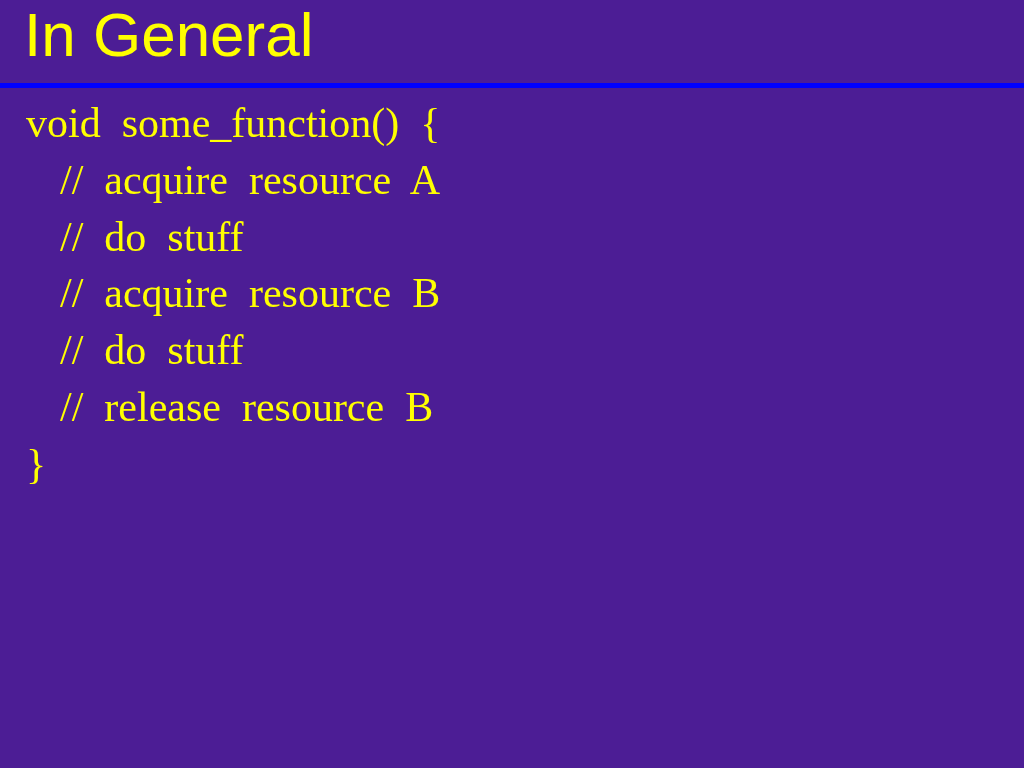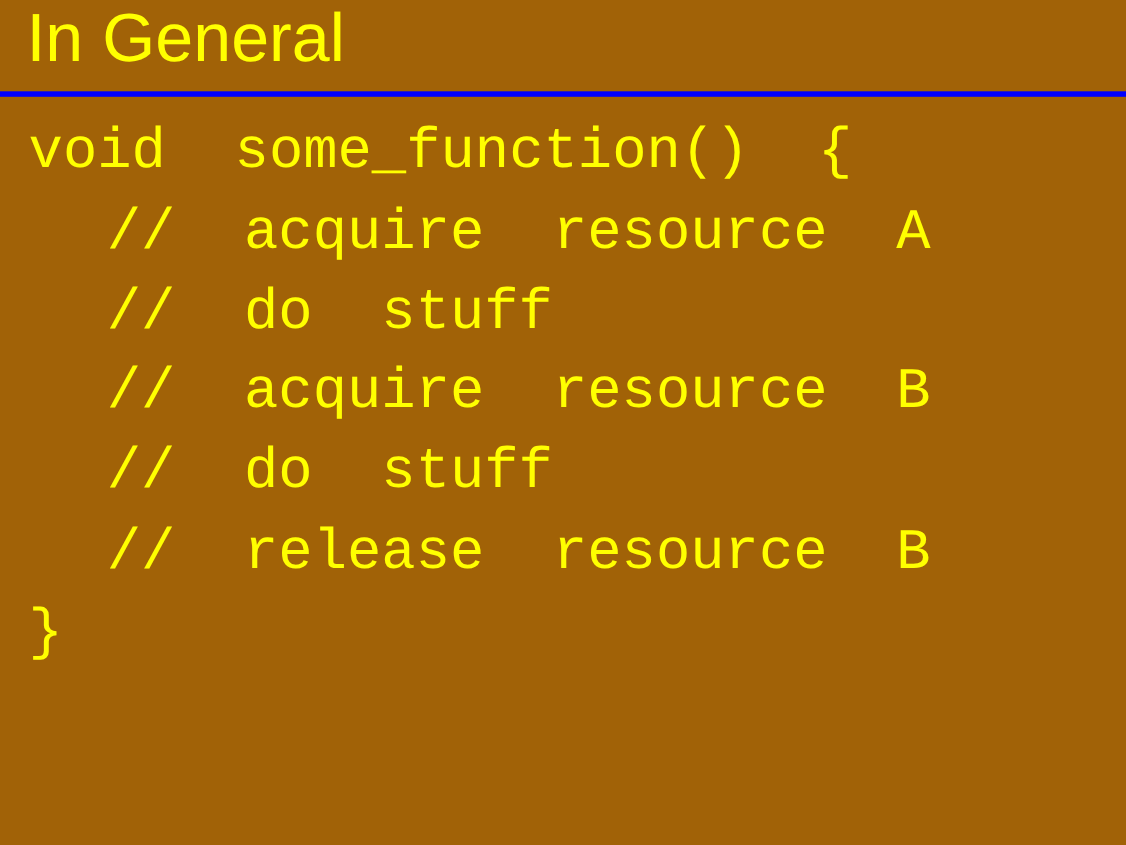--- a/index.html
+++ b/index.html
@@ -10,21 +10,21 @@
     width: 1024px;
     height: 768px;
     overflow: hidden;
     background: #000080;
     font-family: "Liberation Sans", sans-serif;
   }
   .slide {
     position: relative;
     width: 1024px;
     height: 768px;
-    background: #a16207;
+    background: #4c1d95;
     box-sizing: border-box;
   }
   .slide-title {
     position: absolute;
     left: 24px;
     top: -2px;
     font-size: 62px;
     line-height: 1.18;
     color: #ffff00;
     white-space: pre;
@@ -39,30 +39,29 @@
     background: #0000ff;
   }
   .code-block {
     position: absolute;
     left: 0;
     top: 95px;
     width: 1024px;
   }
   .code-line {
     color: #ffff00;
-    font-size: 52px;
+    font-size: 42px;
     line-height: 56.8px;
     white-space: pre;
     padding-left: 26px;
     height: 56.8px;
-    font-family: Liberation Mono, monospace;
-    margin-top: 16px;
+    font-family: Liberation Serif, serif;
   }
   .code-line.indent {
-    padding-left: 97px;
+    padding-left: 60px;
   }
 </style>
 </head>
 <body>
 
 <div class="slide">
 
   <div class="slide-title">In General</div>
 
   <div class="title-rule"></div>

